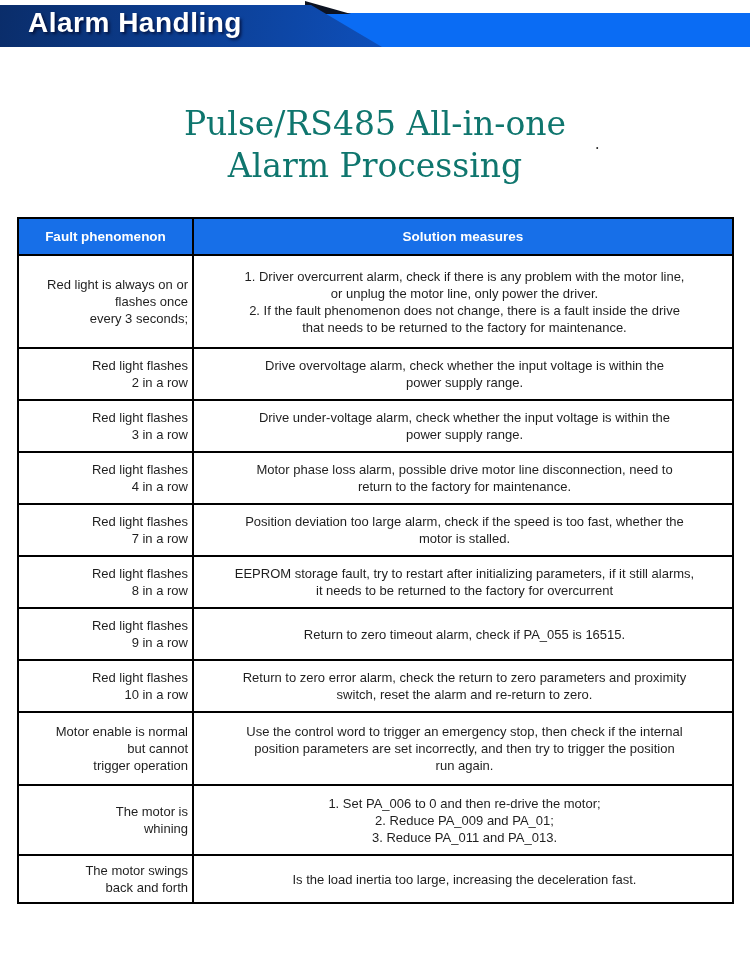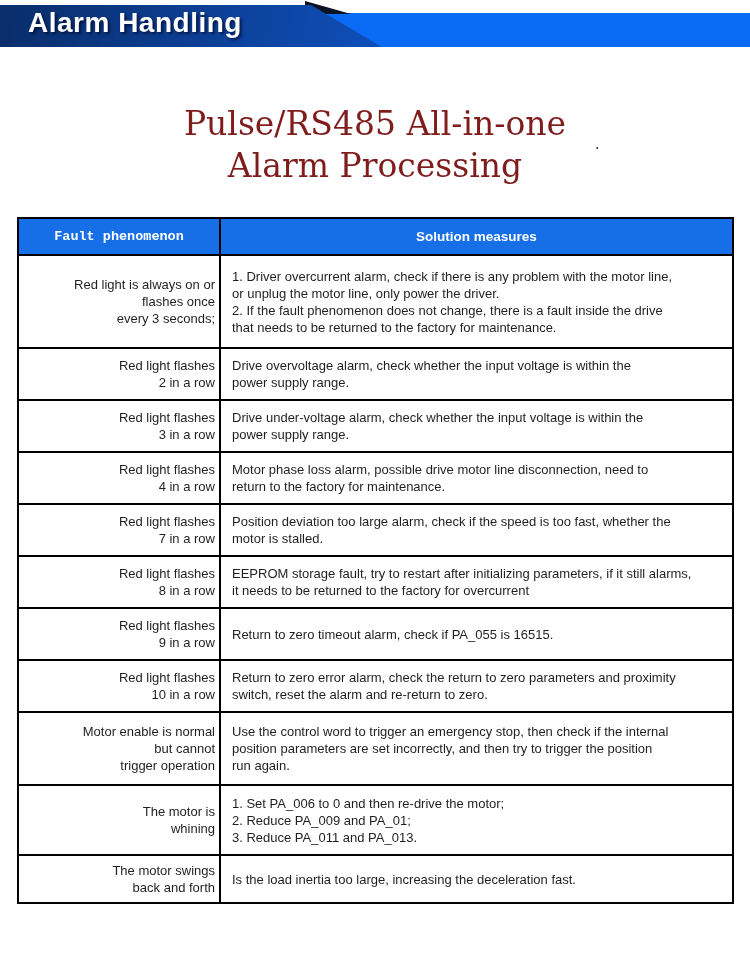--- a/index.html
+++ b/index.html
@@ -24,36 +24,36 @@
   .banner-fold{position:absolute;left:305px;top:0;width:46px;height:14px;
     clip-path:polygon(0 1px,46px 14px,0 14px);background:var(--banner-fold);}
   .banner-ribbon{position:absolute;left:0;top:0;width:382px;height:47px;
     clip-path:polygon(0 5px,311px 5px,382px 47px,0 47px);
     background:linear-gradient(100deg,var(--banner-ribbon-start) 0%,var(--banner-ribbon-end) 100%);}
   .banner-title{position:absolute;left:28px;top:7px;font-size:28px;font-weight:700;
     color:#ffffff;letter-spacing:.5px;text-shadow:2px 2px 3px rgba(0,0,30,.65);
     font-family:"Liberation Sans",sans-serif;}
 
   
-  .doc-title{margin-top:56px;text-align:center;color:#7f1d1d;
+  .doc-title{margin-top:56px;text-align:center;color:#0f766e;
     font-family:"DejaVu Serif",serif;font-size:33px;line-height:42px;font-weight:500;}
   .stray-dot{position:absolute;left:595px;top:136px;font-size:14px;color:#222222;
     font-family:"DejaVu Serif",serif;}
 
   
   table.alarm{border-collapse:collapse;margin:30px 0 0 17px;width:717px;
     color:var(--body-text);font-size:13px;line-height:17px;}
   table.alarm th,table.alarm td{border:2px solid var(--border);}
   thead tr{height:37px;}
   th{background:var(--table-header-bg);color:var(--table-header-text);
     font-size:13.5px;font-weight:700;text-align:center;}
-  th.col-fault{width:202px;font-family:Liberation Mono, monospace;}
+  th.col-fault{width:175px;}
   td{vertical-align:middle;white-space:pre-line;}
   td.fault{text-align:right;padding:6px 4px;}
-  td.solution{text-align:left;padding:6px 8px 6px 11px;}
+  td.solution{text-align:center;padding:6px 8px 6px 11px;}
   tbody tr{height:52px;}
   tbody tr:nth-child(1){height:93px;}
   tbody tr:nth-child(9){height:73px;}
   tbody tr:nth-child(10){height:70px;margin-top:32px;}
   tbody tr:nth-child(11){height:38px;}
 </style>
 </head>
 <body>
 
 <div class="page">

